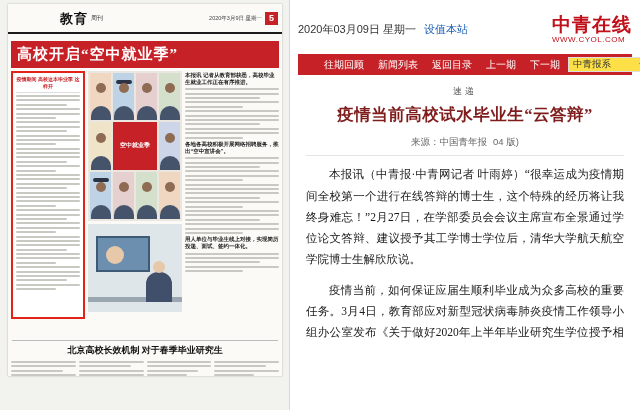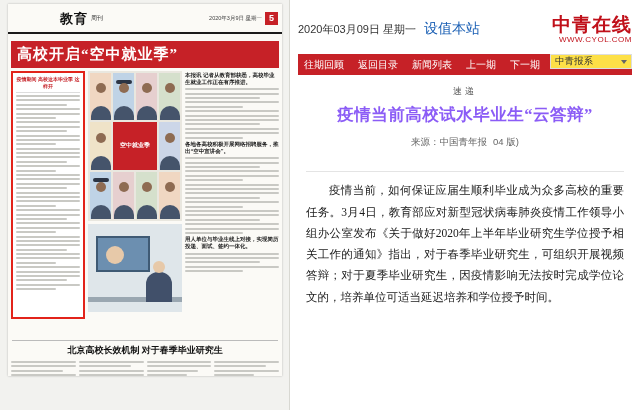--- a/index.html
+++ b/index.html
@@ -262,38 +262,38 @@
   }
   .site-header {
     height: 52px;
     display: flex;
     align-items: center;
     padding: 6px 8px 0 8px;
     position: relative;
   }
   .hdr-left { font-size: 11px; color: #333; display: flex; align-items: baseline; gap: 8px; }
   .hdr-date { color: #333; }
-  .hdr-link { color: #1a5fb4; font-size: 14px; }
+  .hdr-link { color: #1a5fb4; font-size: 11px; }
   .logo-wrap {
-    margin-left: auto; text-align: right; line-height: 1;
+    margin-left: auto; text-align: left; line-height: 1;
   }
   .logo-cn {
     font-family: "Liberation Serif", serif;
     font-weight: bold; font-size: 19px; color: #c0101a;
     letter-spacing: 1px;
   }
   .logo-url { font-size: 8px; color: #c0101a; margin-top: 2px; letter-spacing: .5px; }
 
   .navbar {
     margin: 2px 8px 0 8px;
     background: #c62127;
     height: 21px;
     display: flex;
-    align-items: flex-start;
-    padding: 0 0;
+    align-items: center;
+    padding: 0 20px;
     gap: 2px;
   }
   .navbar a {
     color: #fff; font-size: 10px; text-decoration: none;
     padding: 0 6px; line-height: 21px; white-space: nowrap;
   }
   .nav-select {
     margin-left: auto;
     background: #fde047;
     border: 1px solid #ddd;
@@ -322,34 +322,34 @@
     color: #555;
     letter-spacing: 3px;
     margin: 4px 0 6px 0;
     font-family: Liberation Mono, monospace;
   }
   .art-title {
     text-align: center;
     font-family: "Liberation Serif", serif;
     font-weight: bold;
     font-size: 16.5px;
-    color: #8b5cf6;
+    color: #7f1d1d;
     letter-spacing: .5px;
     line-height: 1.35;
     margin: 2px 0 10px 0;
   }
   .meta {
     display: flex;
     justify-content: center;
     align-items: center;
     gap: 6px;
     font-size: 9.5px;
     color: #666;
     border-bottom: 1px solid #e4e4e4;
-    padding-bottom: 22px;
+    padding-bottom: 6px;
     margin-bottom: 8px;
   }
   .meta .src { color: #666; }
   .meta .date-box {
     border: 1px solid #e3b9b9;
     background: #fdf3f3;
     color: #b3262c;
     padding: 0 4px;
     line-height: 13px;
     font-size: 9px;
@@ -593,34 +593,35 @@
         <span class="hdr-link">设值本站</span>
       </div>
       <div class="logo-wrap">
         <div class="logo-cn">中青在线</div>
         <div class="logo-url">WWW.CYOL.COM</div>
       </div>
     </div>
 
     <div class="navbar">
       <a href="#">往期回顾</a>
+      <a href="#">新闻列表</a>
       <a href="#">返回目录</a>
-      <a href="#">新闻列表</a>
       <a href="#">上一期</a>
       <a href="#">下一期</a>
       <div class="nav-select">
         <span>中青报系</span>
         <span class="caret"></span>
       </div>
     </div>
 
     <div class="article">
       <div class="kicker">速递</div>
       <div class="art-title">疫情当前高校试水毕业生“云答辩”</div>
       <div class="meta">
         <span class="src">来源：中国青年报</span>
         <span class="pages">04 版)</span>
       </div>
+      <p class="body-p">本报讯（中青报·中青网记者 叶雨婷）“很幸运成为疫情期间全校第一个进行在线答辩的博士生，这个特殊的经历将让我终身难忘！”2月27日，在学部委员会会议主席宣布全景通过学位论文答辩、建议授予其工学博士学位后，清华大学航天航空学院博士生解欣欣说。</p>
       <p class="body-p">疫情当前，如何保证应届生顺利毕业成为众多高校的重要任务。3月4日，教育部应对新型冠状病毒肺炎疫情工作领导小组办公室发布《关于做好2020年上半年毕业研究生学位授予相关工作的通知》指出，对于春季毕业研究生，可组织开展视频答辩；对于夏季毕业研究生，因疫情影响无法按时完成学位论文的，培养单位可适当延迟培养和学位授予时间。</p>
 
     </div>
   </div>
 </div>
 
 </body></html>

